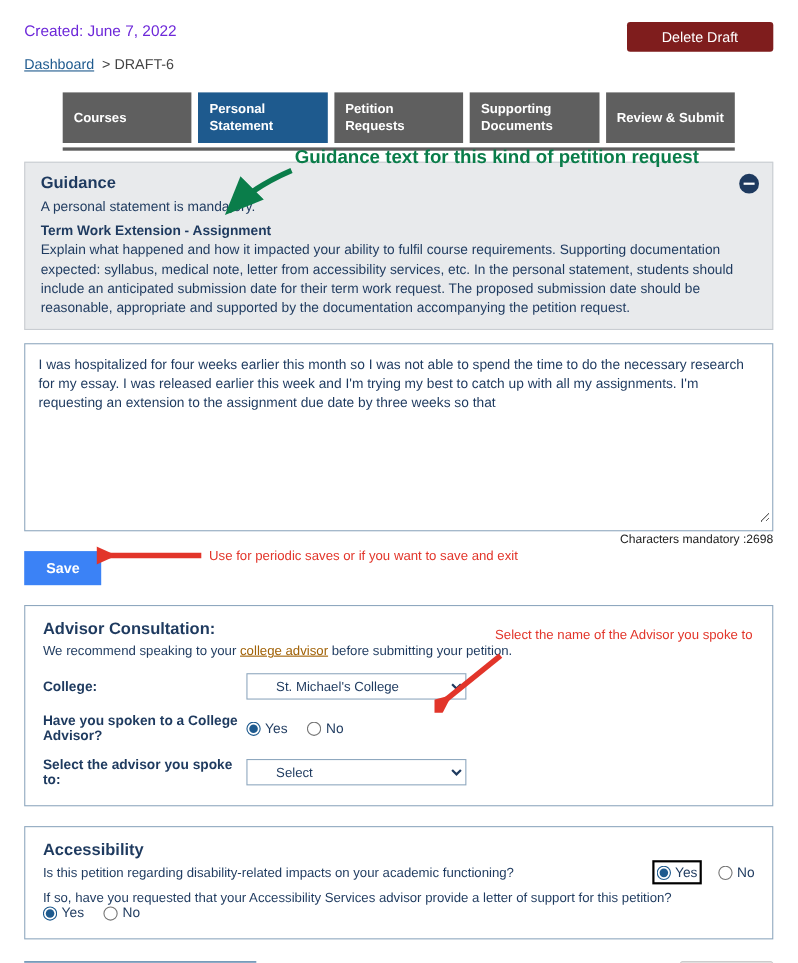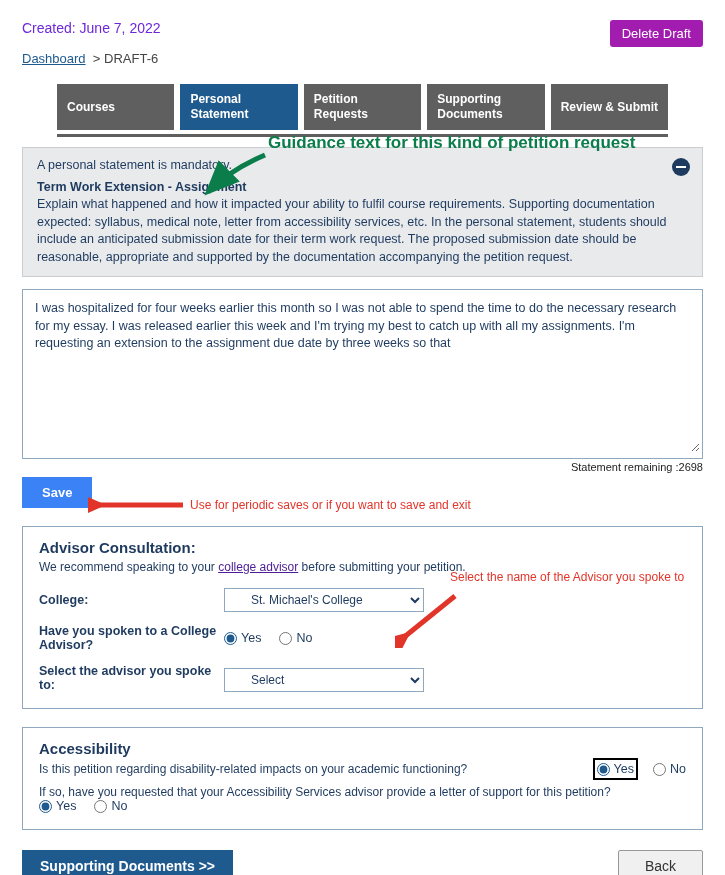--- a/index.html
+++ b/index.html
@@ -8,22 +8,22 @@
       background: #fff;
       width: 725px;
       height: 875px;
       padding: 20px 22px;
       color: #1e3a5f;
       position: relative;
     }
     .top-row { display: flex; justify-content: space-between; align-items: flex-start; }
     .created { color: #6d28d9; font-size: 14px; }
     .delete-btn {
-      background: #a21caf; color: #fff; border: none;
-      padding: 6px 12px; font-size: 13px; border-radius: 3px; cursor: pointer;
+      background: #7f1d1d; color: #fff; border: none;
+      padding: 6px 32px; font-size: 13px; border-radius: 3px; cursor: pointer;
     }
     .breadcrumb { margin-top: 4px; font-size: 13px; color: #444; }
     .breadcrumb a { color: #1e5a8e; text-decoration: underline; }
     .tabs { display: flex; gap: 6px; margin: 18px 0 4px; padding: 0 35px; }
     .tab {
       flex: 1; background: #5f5f5f; color: #fff; font-size: 12px;
       font-weight: bold; padding: 8px 10px; cursor: pointer;
       display: flex; align-items: center; line-height: 1.25;
     }
     .tab.active { background: #1e5a8e; }
@@ -54,21 +54,21 @@
     .save-btn {
       background: #3b82f6; color: #fff; border: none;
       padding: 8px 20px; font-size: 13px; font-weight: bold; cursor: pointer; margin-top: 4px;
     }
     .panel {
       border: 1px solid #8fa8bf; padding: 12px 16px 16px; margin-top: 18px;
       font-size: 12.5px; color: #1e3a5f;
     }
     .panel h4 { font-size: 15px; font-weight: bold; margin-bottom: 4px; }
     .panel .sub { font-size: 12px; margin-bottom: 14px; }
-    .panel .sub a { color: #4c1d95; text-decoration: underline; }
+    .panel .sub a { color: #a16207; text-decoration: underline; }
     .frow { display: flex; align-items: center; margin-bottom: 12px; }
     .flabel { width: 185px; font-size: 12.5px; font-weight: bold; }
     select.college, select.advisor {
       width: 200px; font-size: 12px; padding: 3px 22px;
       border: 1px solid #8fa8bf; color: #1e3a5f; background: #fff;
     }
     .radio-group { display: flex; gap: 18px; align-items: center; font-size: 12.5px; }
     .radio-group label { display: flex; align-items: center; gap: 4px; }
     .radio-group input { accent-color: #1e5a8e; width: 13px; height: 13px; }
     .acc-row { font-size: 12px; margin-bottom: 8px; display: flex; align-items: center; flex-wrap: wrap; }
@@ -109,20 +109,21 @@
   <div class="tab">Courses</div>
   <div class="tab active">Personal Statement</div>
   <div class="tab">Petition Requests</div>
   <div class="tab">Supporting Documents</div>
   <div class="tab">Review &amp; Submit</div>
 </div>
 <div class="divider"></div>
 
 
 <div class="guidance-box">
+  <div class="guidance-title">Guidance</div>
   <div class="guidance-mand">A personal statement is mandatory.</div>
   <div class="guidance-sub">Term Work Extension - Assignment</div>
   <div class="guidance-body">Explain what happened and how it impacted your ability to fulfil course requirements. Supporting documentation expected: syllabus, medical note, letter from accessibility services, etc. In the personal statement, students should include an anticipated submission date for their term work request. The proposed submission date should be reasonable, appropriate and supported by the documentation accompanying the petition request.</div>
   <div class="collapse-icon"></div>
 </div>
 
 
 <div class="annot-green" style="left:268px; top:133px;">Guidance text for this kind of petition request</div>
 <svg class="arrow-svg" style="left:200px; top:150px;" width="70" height="50">
   <defs>
@@ -130,21 +131,21 @@
         <path d="M0,0 L7,3 L0,6 Z" fill="#0a7d4a"></path>
       </marker>
     </defs>
   <path d="M65,5 Q30,20 8,42" stroke="#0a7d4a" stroke-width="5" fill="none" marker-end="url(#ga)"></path>
 </svg>
 
 
 <div class="textarea-wrap">
   <textarea style="">I was hospitalized for four weeks earlier this month so I was not able to spend the time to do the necessary research for my essay. I was released earlier this week and I'm trying my best to catch up with all my assignments. I'm requesting an extension to the assignment due date by three weeks so that</textarea>
 </div>
-<div class="char-rem">Statement remaining :2698</div>
+<div class="char-rem">Characters mandatory :2698</div>
 
 <button class="save-btn">Save</button>
 
 
 <div class="annot-red" style="left:190px; top:498px;">Use for periodic saves or if you want to save and exit</div>
 <svg class="arrow-svg" style="left:88px; top:494px;" width="100" height="22">
   <defs>
       <marker id="ra1" markerWidth="10" markerHeight="8" refX="2" refY="4" orient="auto">
         <path d="M9,0 L0,4 L9,8 Z" fill="#e2352a"></path>
       </marker>
@@ -170,21 +171,21 @@
       <label>
           <input type="radio" name="spoken" checked="" style="">
           <span>Yes</span>
         </label>
       <label>
           <input type="radio" name="spoken" style="">
           <span>No</span>
         </label>
     </div>
   </div>
-  <div class="frow" style="margin-bottom:0;align-items:flex-end;">
+  <div class="frow" style="margin-bottom:0;">
     <div class="flabel">Select the advisor you spoke to:</div>
     <select class="advisor">
       <option>Select</option>
     </select>
   </div>
 </div>
 
 
 <div class="annot-red" style="left:450px; top:570px; line-height:1.3;">Select the name of the Advisor you spoke to</div>
 <svg class="arrow-svg" style="left:395px; top:588px;" width="70" height="60">

